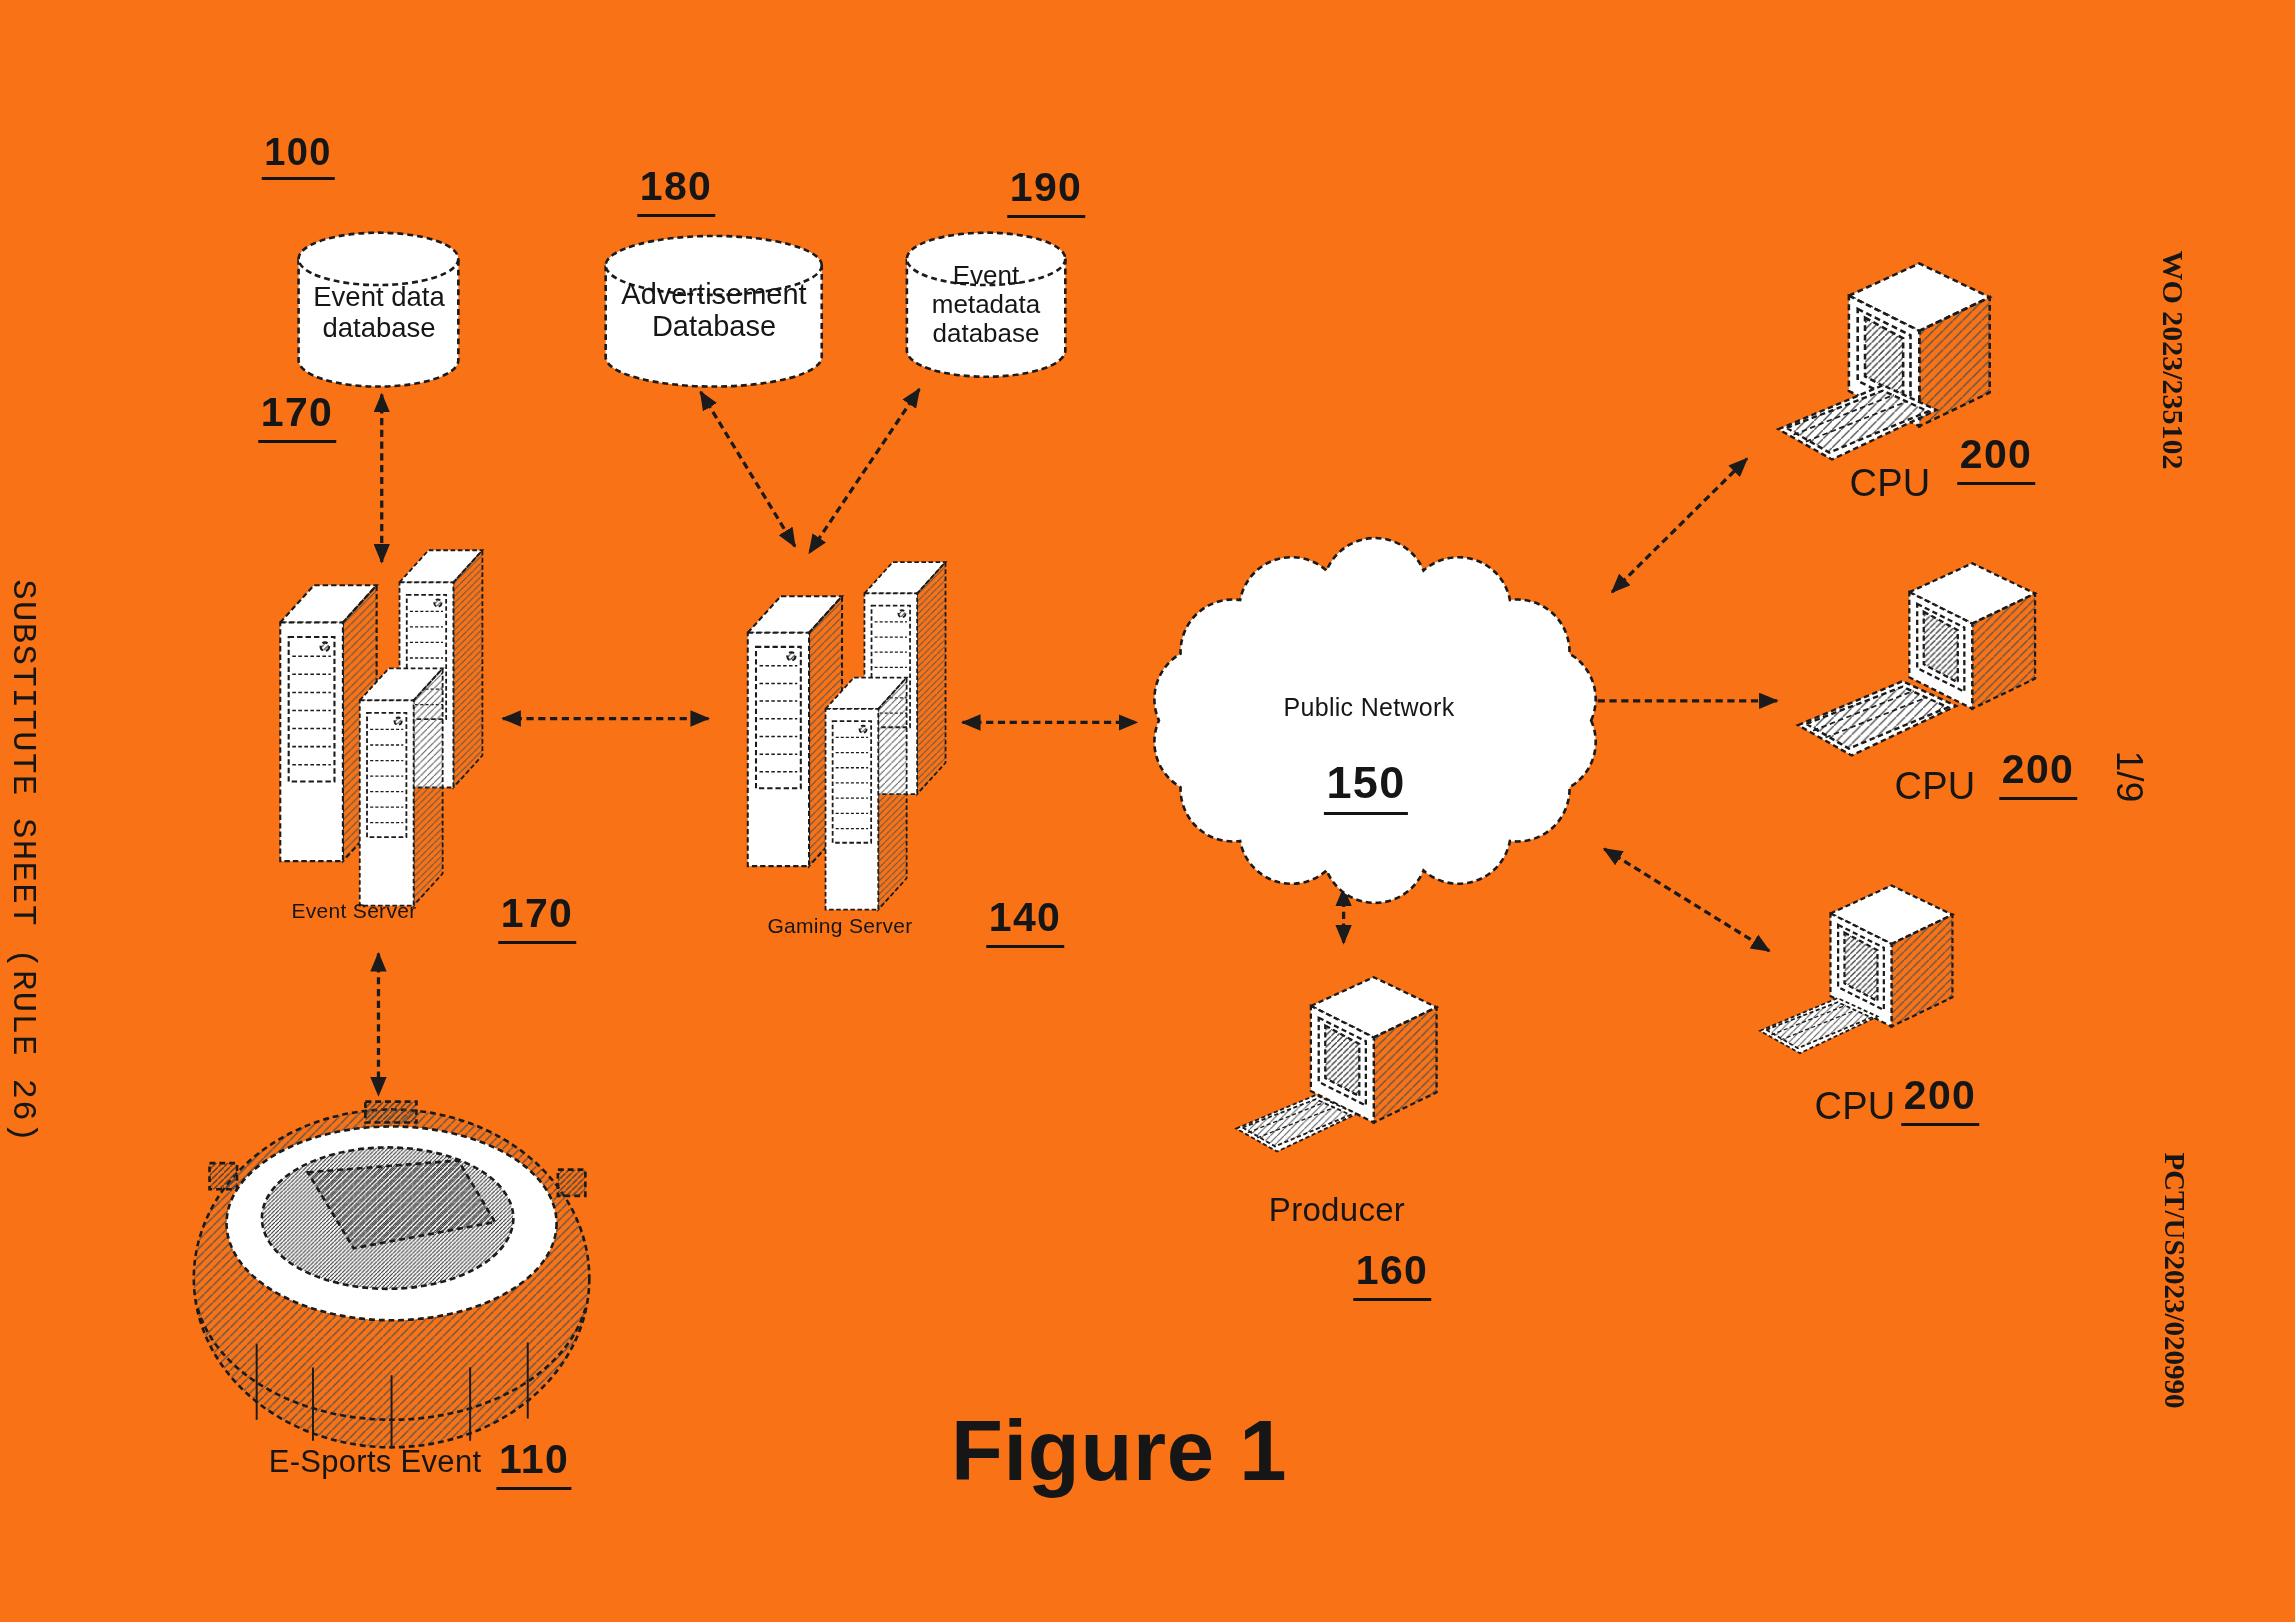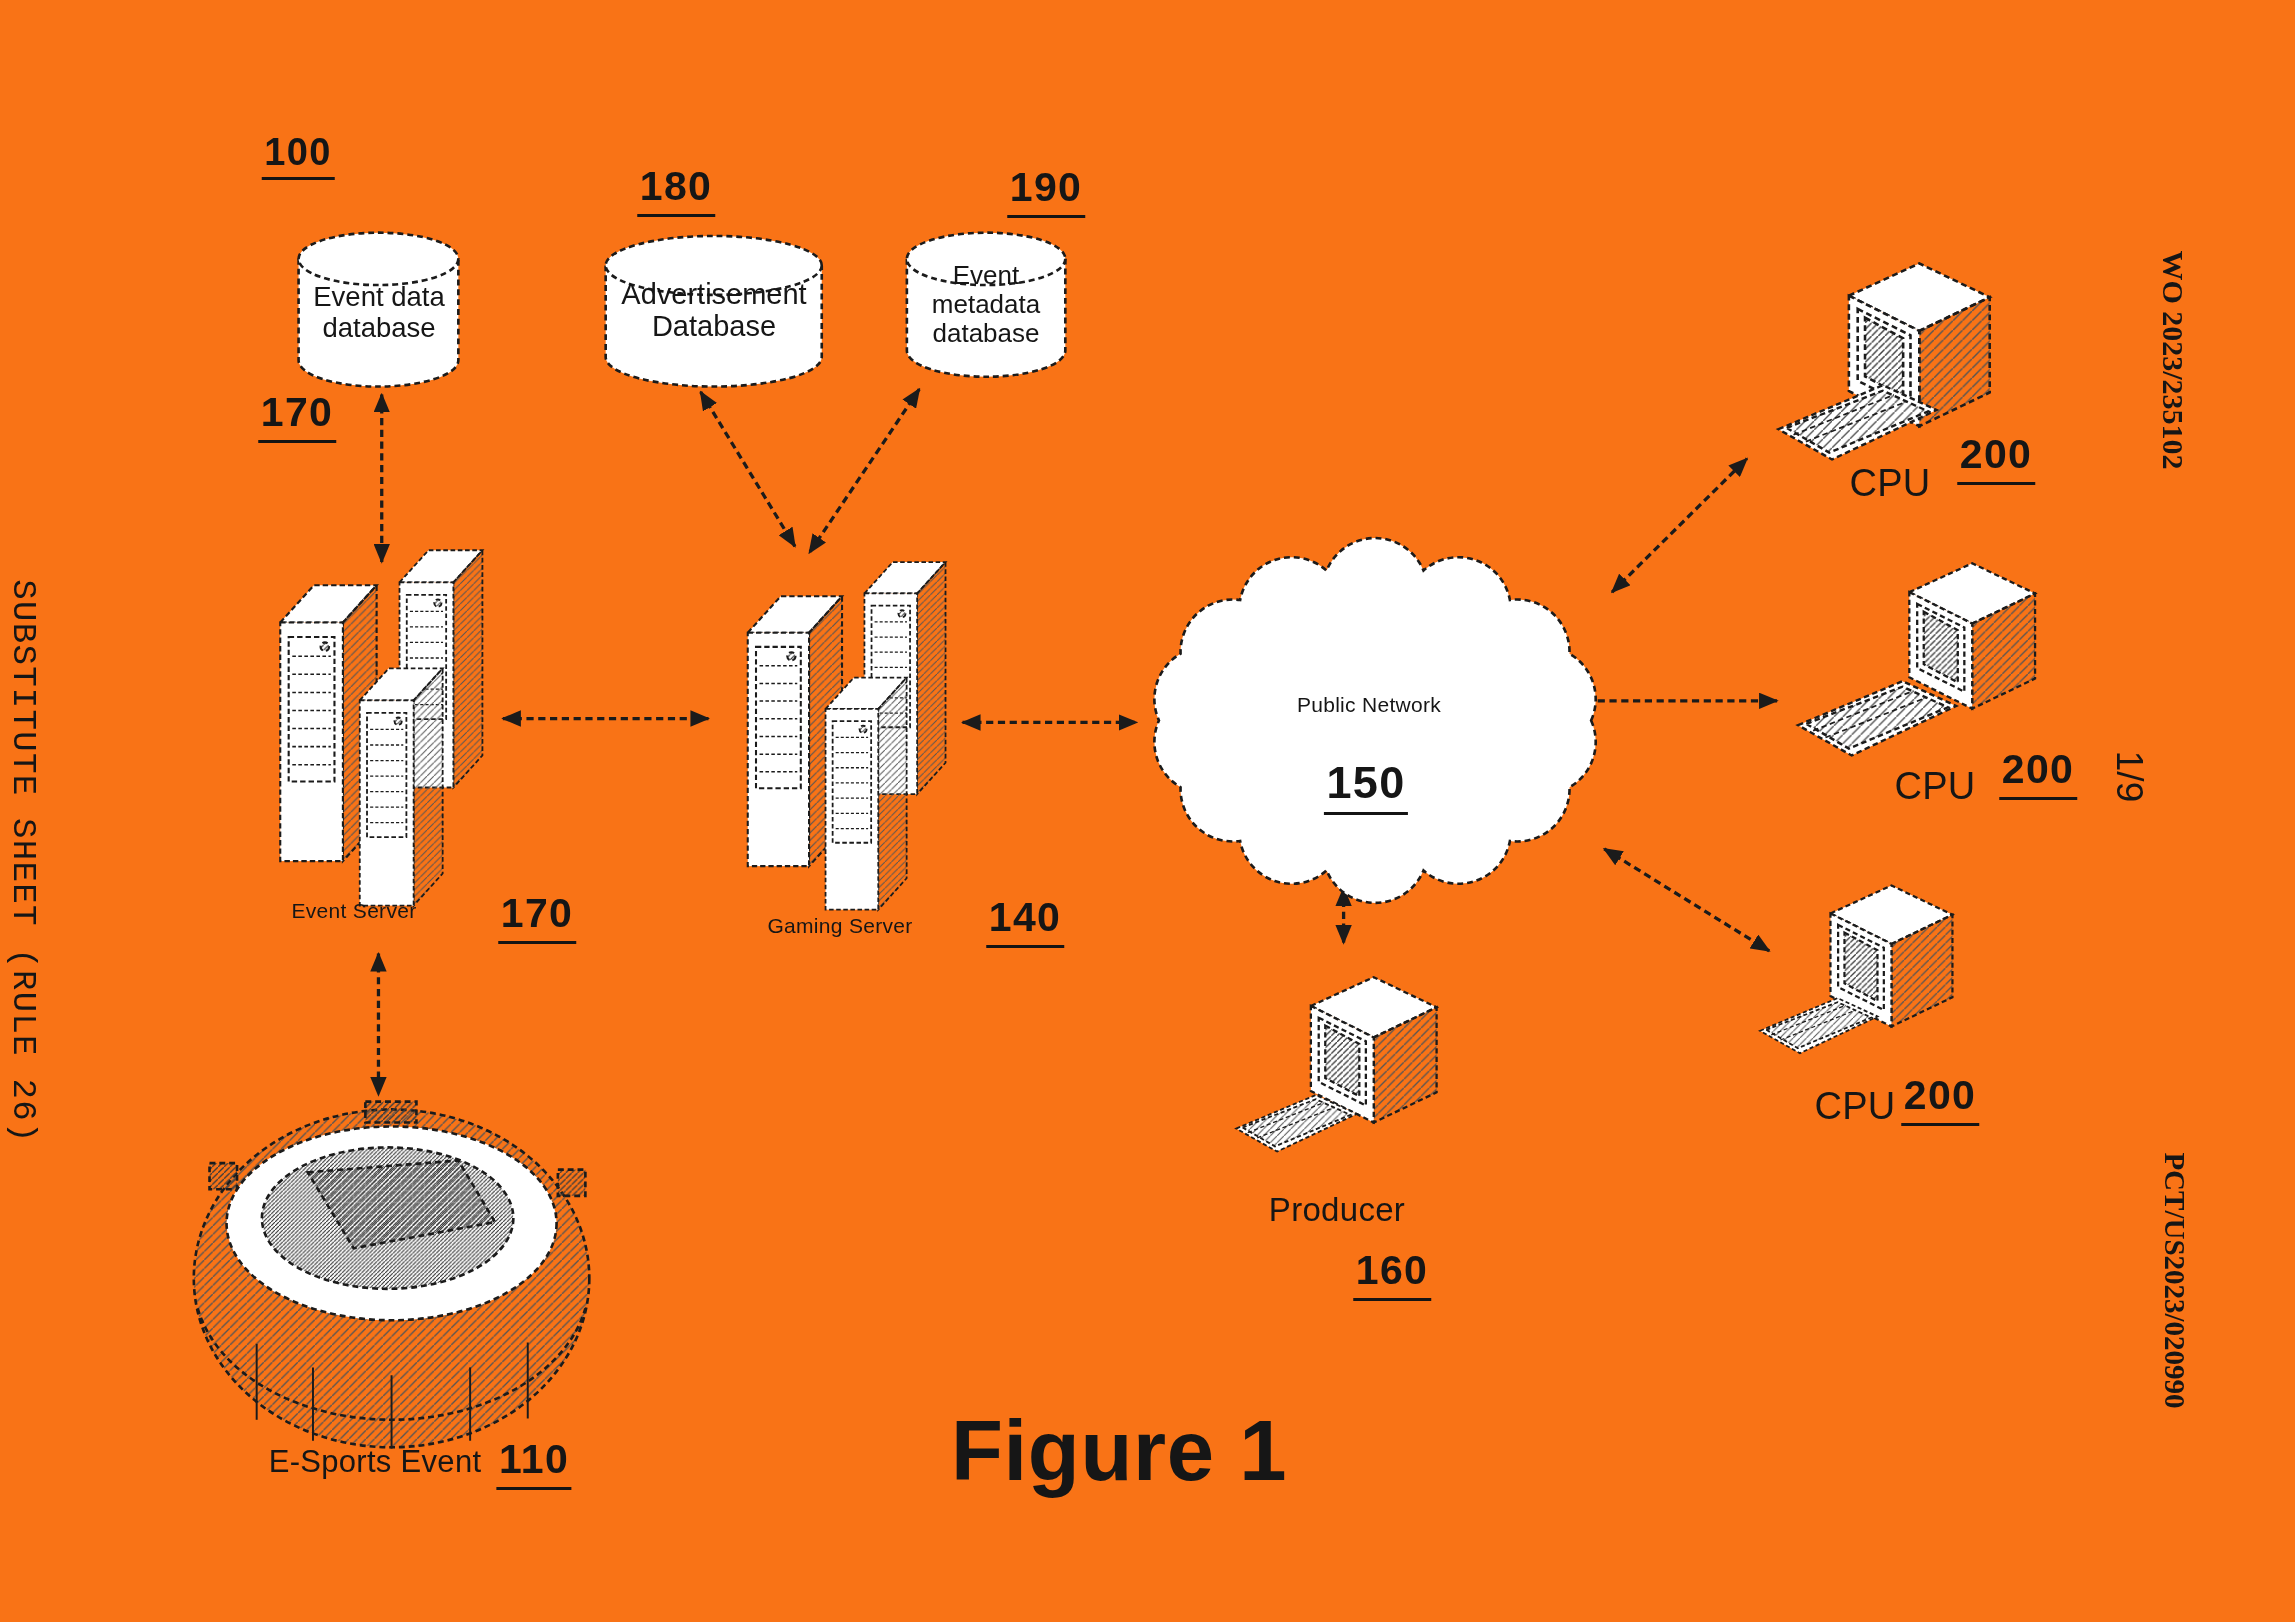--- a/index.html
+++ b/index.html
@@ -178,21 +178,21 @@
   <div class="lbl node-label" style="left:354px;top:899px;font-size:21px;">Event Server</div>
   <div class="lbl" style="left:537px;top:891px;font-size:41px;">
     <span class="ref">170</span>
   </div>
 
   <div class="lbl node-label" style="left:840px;top:914px;font-size:21px;">Gaming Server</div>
   <div class="lbl" style="left:1025px;top:895px;font-size:41px;">
     <span class="ref">140</span>
   </div>
 
-  <div class="lbl node-label" style="left:1369px;top:693px;font-size:21px;">Public Network</div>
+  <div class="lbl node-label" style="left:1369px;top:693px;font-size:25px;">Public Network</div>
   <div class="lbl" style="left:1366px;top:758px;font-size:45px;">
     <span class="ref">150</span>
   </div>
 
   <div class="lbl node-label" style="left:1890px;top:462px;font-size:38px;">CPU</div>
   <div class="lbl" style="left:1996px;top:432px;font-size:41px;">
     <span class="ref">200</span>
   </div>
 
   <div class="lbl node-label" style="left:1935px;top:765px;font-size:38px;">CPU</div>

